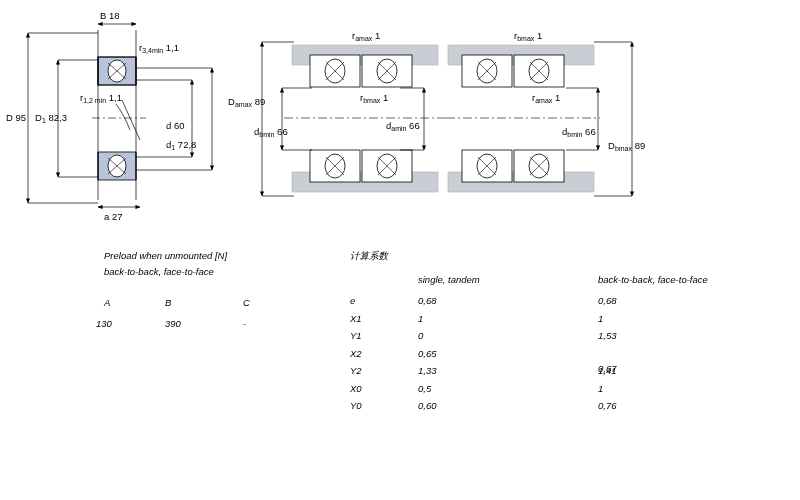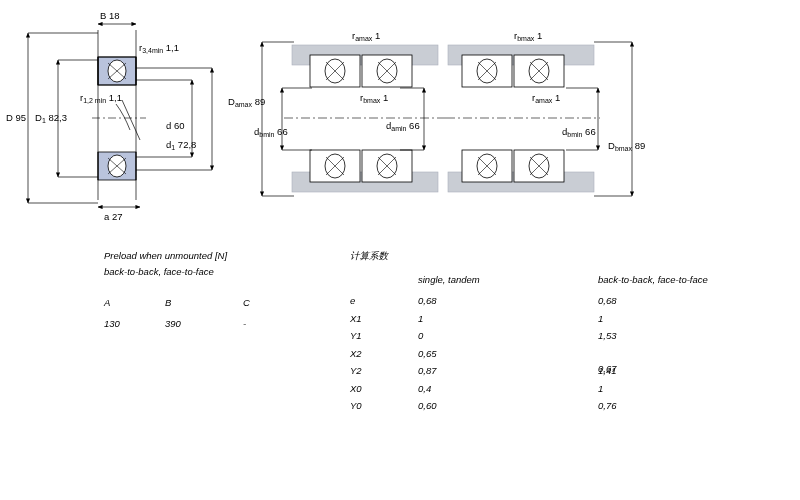--- a/index.html
+++ b/index.html
@@ -178,21 +178,21 @@
 <div class="lbl" style="left:514px;top:30px;">r<span class="sub">bmax</span>   1</div>
 <div class="lbl" style="left:532px;top:92px;">r<span class="sub">amax</span>   1</div>
 <div class="lbl" style="left:562px;top:126px;">d<span class="sub">bmin</span>   66</div>
 <div class="lbl" style="left:608px;top:140px;">D<span class="sub">bmax</span>   89</div>
 
 <div class="cell" style="left:104px;top:250px;font-weight:normal;">Preload when unmounted [N]</div>
 <div class="cell" style="left:104px;top:266px;">back-to-back, face-to-face</div>
 <div class="cell" style="left:104px;top:297px;">A</div>
 <div class="cell" style="left:165px;top:297px;">B</div>
 <div class="cell" style="left:243px;top:297px;">C</div>
-<div class="cell" style="left:104px;top:318px;text-align:center;">130</div>
+<div class="cell" style="left:96px;top:318px;text-align:center;">130</div>
 <div class="cell" style="left:165px;top:318px;text-align:center;">390</div>
 <div class="cell" style="left:243px;top:318px;">-</div>
 
 <div class="cell" style="left:350px;top:250px;">计算系数</div>
 <div class="cell" style="left:418px;top:274px;">single, tandem</div>
 <div class="cell" style="left:598px;top:274px;">back-to-back, face-to-face</div>
 
 <div id="factor-rows">
       <div class="cell" style="left: 350px; top: 295px;">e</div>
       <div class="cell" style="left: 418px; top: 295px;">0,68</div>
@@ -200,23 +200,23 @@
       <div class="cell" style="left: 350px; top: 312.5px;">X<span class="sub">1</span></div>
       <div class="cell" style="left: 418px; top: 312.5px;">1</div>
       <div class="cell" style="left: 598px; top: 312.5px;">1</div>
       <div class="cell" style="left: 350px; top: 330px;">Y<span class="sub">1</span></div>
       <div class="cell" style="left: 418px; top: 330px;">0</div>
       <div class="cell" style="left: 598px; top: 330px;">1,53</div>
       <div class="cell" style="left: 350px; top: 347.5px;">X<span class="sub">2</span></div>
       <div class="cell" style="left: 418px; top: 347.5px;">0,65</div>
       <div class="cell" style="left: 598px; top: 347.5px; margin-top: 15px;">0,67</div>
       <div class="cell" style="left: 350px; top: 365px;">Y<span class="sub">2</span></div>
-      <div class="cell" style="left: 418px; top: 365px;">0,87</div>
+      <div class="cell" style="left: 418px; top: 365px;">1,33</div>
       <div class="cell" style="left: 598px; top: 365px;">1,41</div>
       <div class="cell" style="left: 350px; top: 382.5px;">X<span class="sub">0</span></div>
-      <div class="cell" style="left: 418px; top: 382.5px;">0,4</div>
+      <div class="cell" style="left: 418px; top: 382.5px;">0,5</div>
       <div class="cell" style="left: 598px; top: 382.5px;">1</div>
       <div class="cell" style="left: 350px; top: 400px;">Y<span class="sub">0</span></div>
       <div class="cell" style="left: 418px; top: 400px;">0,60</div>
       <div class="cell" style="left: 598px; top: 400px;">0,76</div>
     </div>
 
 </div>
 
 </body></html>

